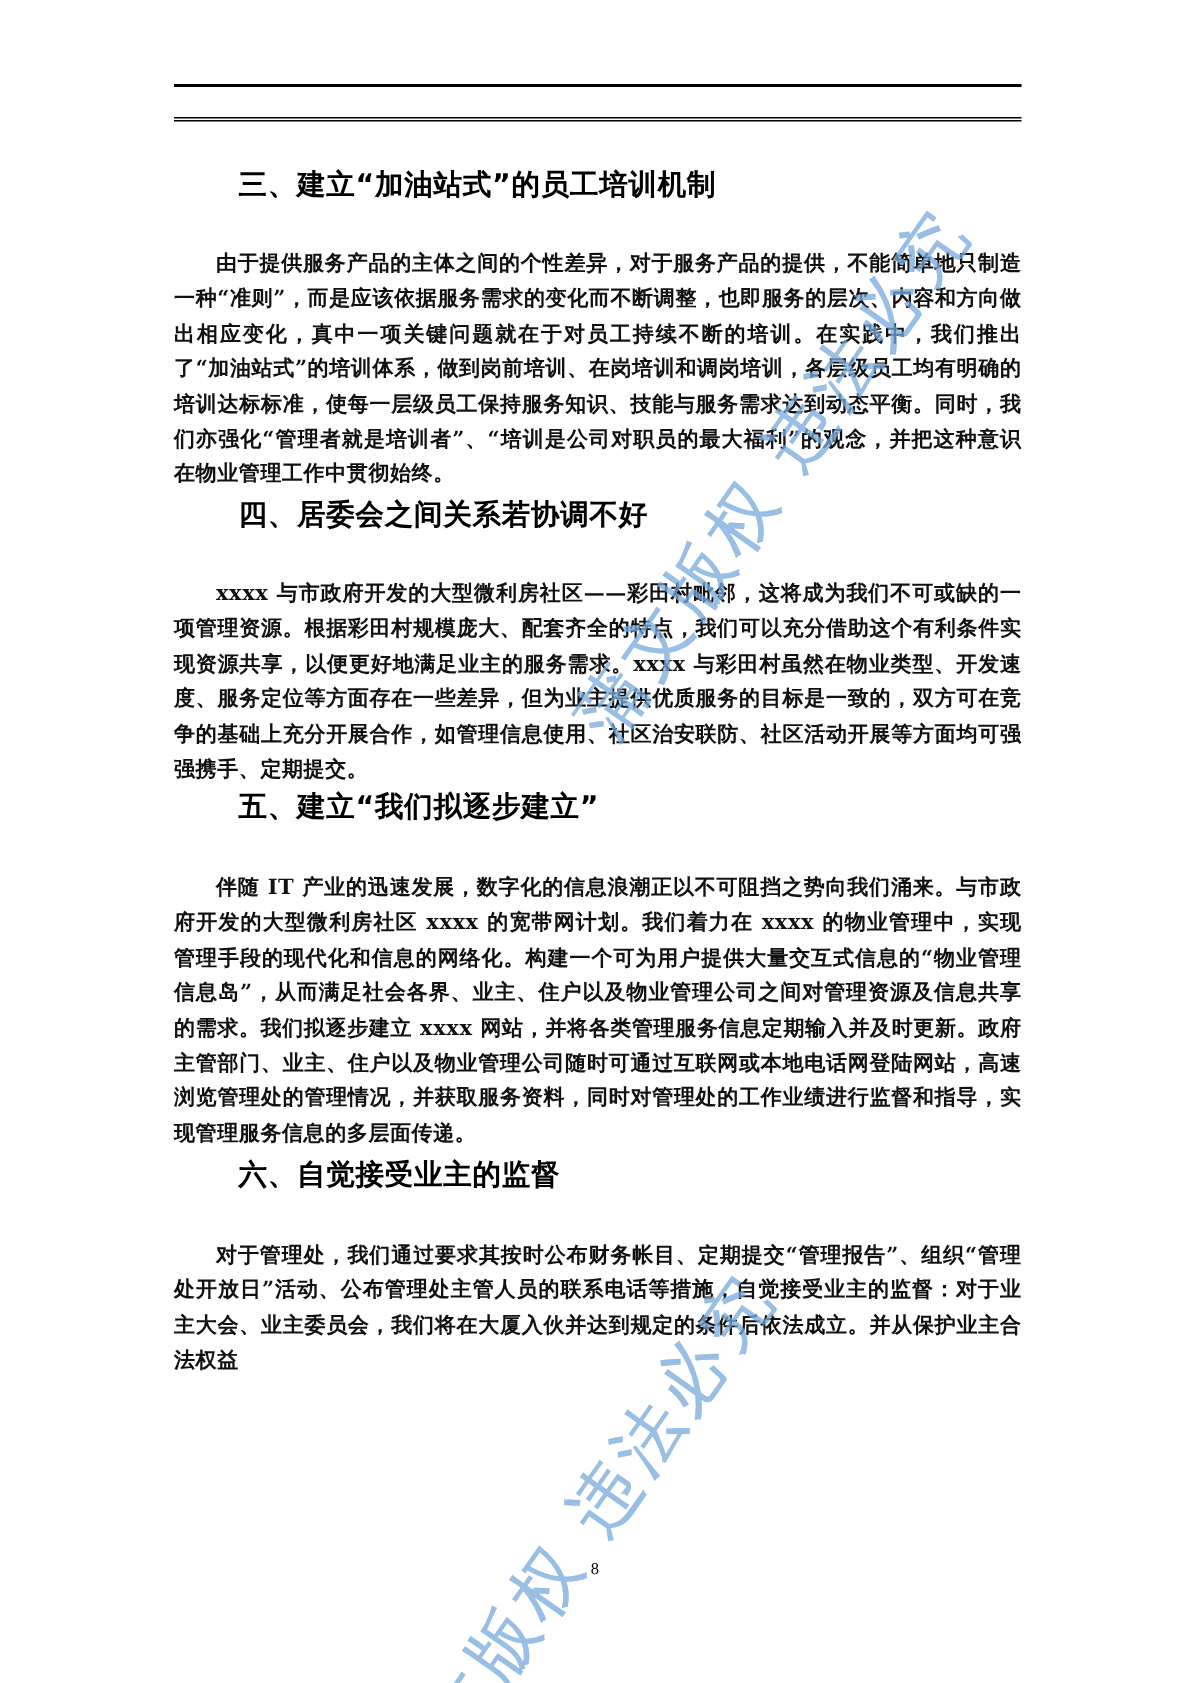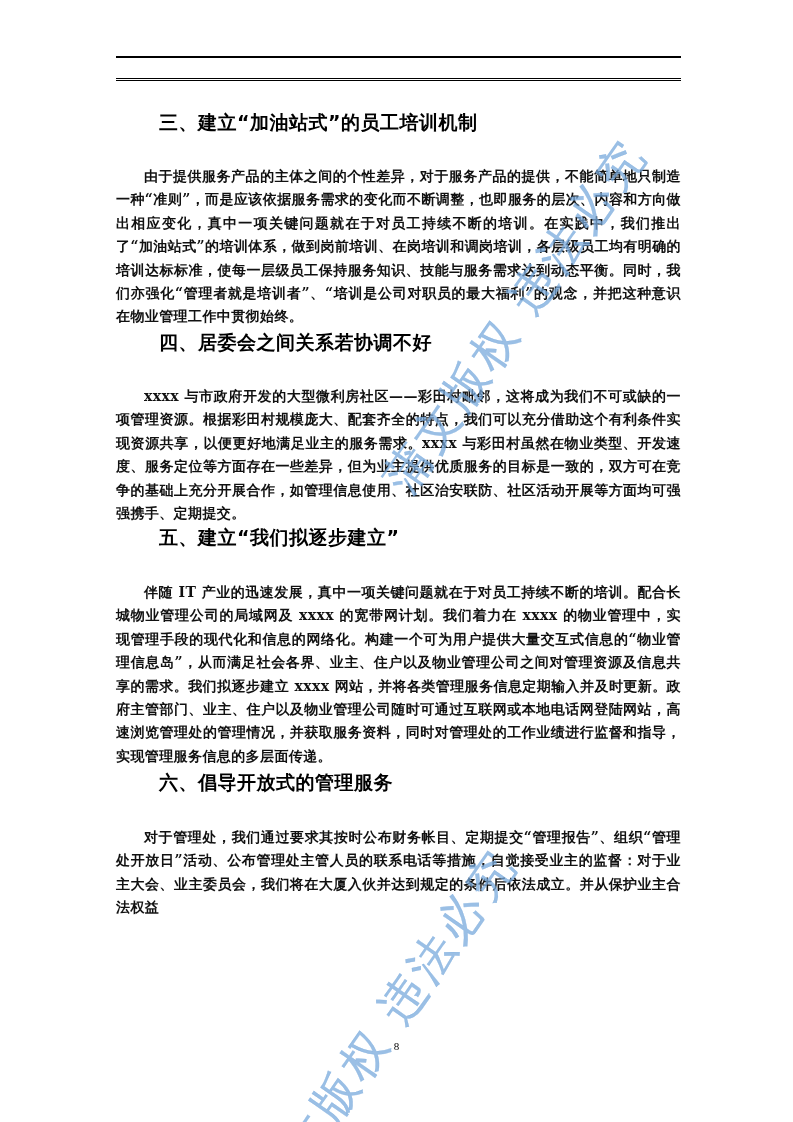--- a/index.html
+++ b/index.html
@@ -119,25 +119,25 @@
       <h2>四、居委会之间关系若协调不好</h2>
     </div>
     <div class="sec4-body">
       <p>xxxx 与市政府开发的大型微利房社区——彩田村毗邻，这将成为我们不可或缺的一项管理资源。根据彩田村规模庞大、配套齐全的特点，我们可以充分借助这个有利条件实现资源共享，以便更好地满足业主的服务需求。xxxx 与彩田村虽然在物业类型、开发速度、服务定位等方面存在一些差异，但为业主提供优质服务的目标是一致的，双方可在竞争的基础上充分开展合作，如管理信息使用、社区治安联防、社区活动开展等方面均可强强携手、定期提交。</p>
     </div>
 
     <div class="sec5-title">
       <h2>五、建立“我们拟逐步建立”</h2>
     </div>
     <div class="sec5-body">
-      <p>伴随 IT 产业的迅速发展，真中一项关键问题就在于对员工持续不断的培训。配合长城物业管理公司的局域网及 xxxx 的宽带网计划。我们着力在 xxxx 的物业管理中，实现管理手段的现代化和信息的网络化。构建一个可为用户提供大量交互式信息的“物业管理信息岛”，从而满足社会各界、业主、住户以及物业管理公司之间对管理资源及信息共享的需求。我们拟逐步建立 xxxx 网站，并将各类管理服务信息定期输入并及时更新。政府主管部门、业主、住户以及物业管理公司随时可通过互联网或本地电话网登陆网站，高速浏览管理处的管理情况，并获取服务资料，同时对管理处的工作业绩进行监督和指导，实现管理服务信息的多层面传递。</p>
+      <p>伴随 IT 产业的迅速发展，数字化的信息浪潮正以不可阻挡之势向我们涌来。与市政府开发的大型微利房社区 xxxx 的宽带网计划。我们着力在 xxxx 的物业管理中，实现管理手段的现代化和信息的网络化。构建一个可为用户提供大量交互式信息的“物业管理信息岛”，从而满足社会各界、业主、住户以及物业管理公司之间对管理资源及信息共享的需求。我们拟逐步建立 xxxx 网站，并将各类管理服务信息定期输入并及时更新。政府主管部门、业主、住户以及物业管理公司随时可通过互联网或本地电话网登陆网站，高速浏览管理处的管理情况，并获取服务资料，同时对管理处的工作业绩进行监督和指导，实现管理服务信息的多层面传递。</p>
     </div>
 
     <div class="sec6-title">
-      <h2>六、倡导开放式的管理服务</h2>
+      <h2>六、自觉接受业主的监督</h2>
     </div>
     <div class="sec6-body">
       <p>对于管理处，我们通过要求其按时公布财务帐目、定期提交“管理报告”、组织“管理处开放日”活动、公布管理处主管人员的联系电话等措施，自觉接受业主的监督：对于业主大会、业主委员会，我们将在大厦入伙并达到规定的条件后依法成立。并从保护业主合法权益</p>
     </div>
 
   </div>
 
   <div class="page-number">8</div>
 
   <div class="watermark wm1">蒲文版权 违法必究</div>

